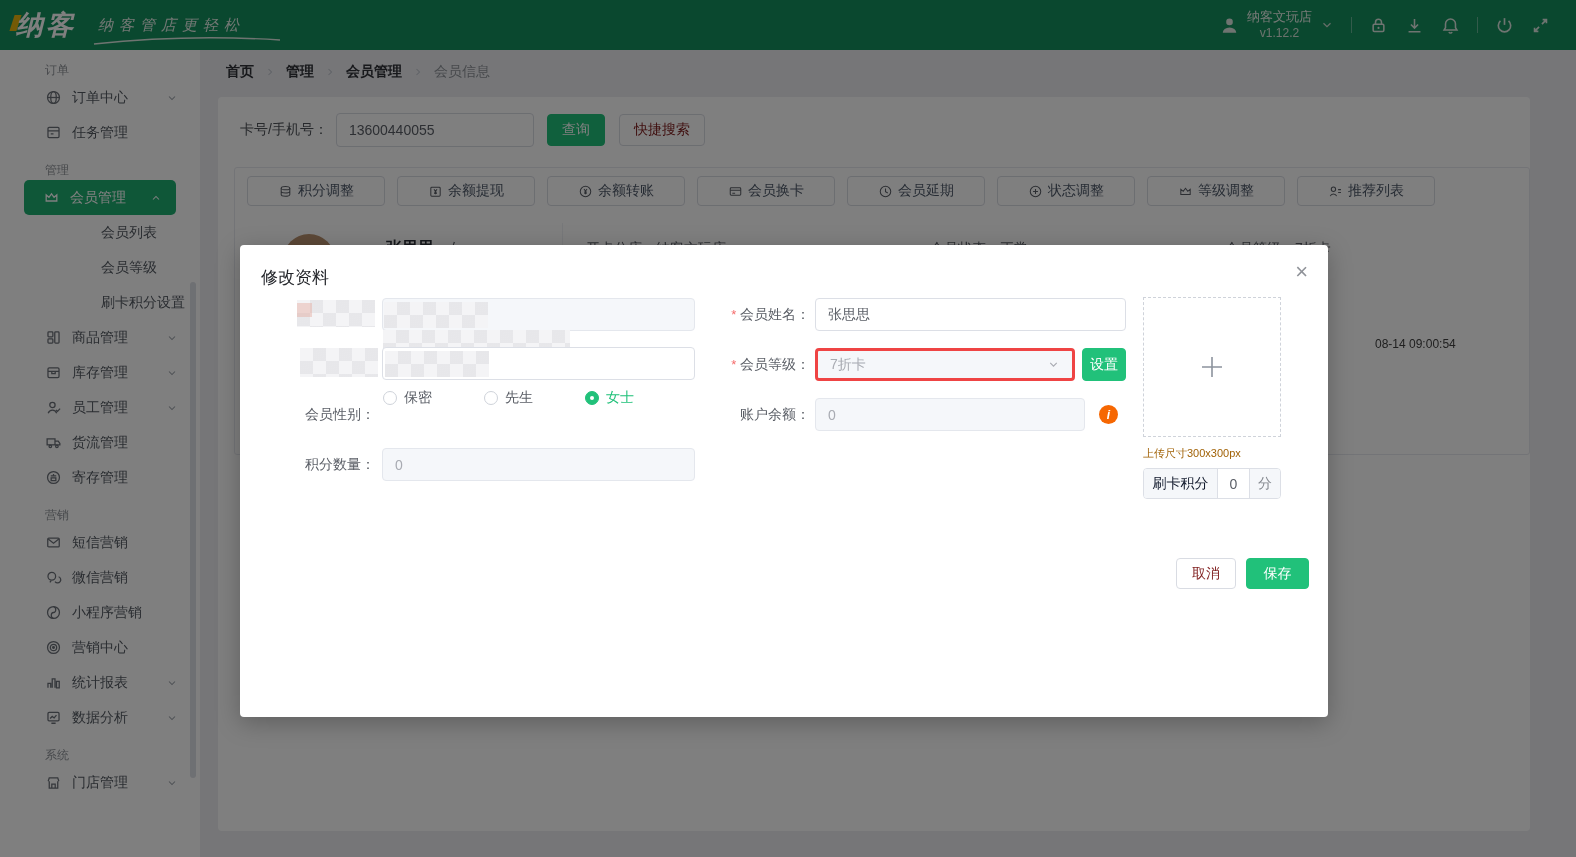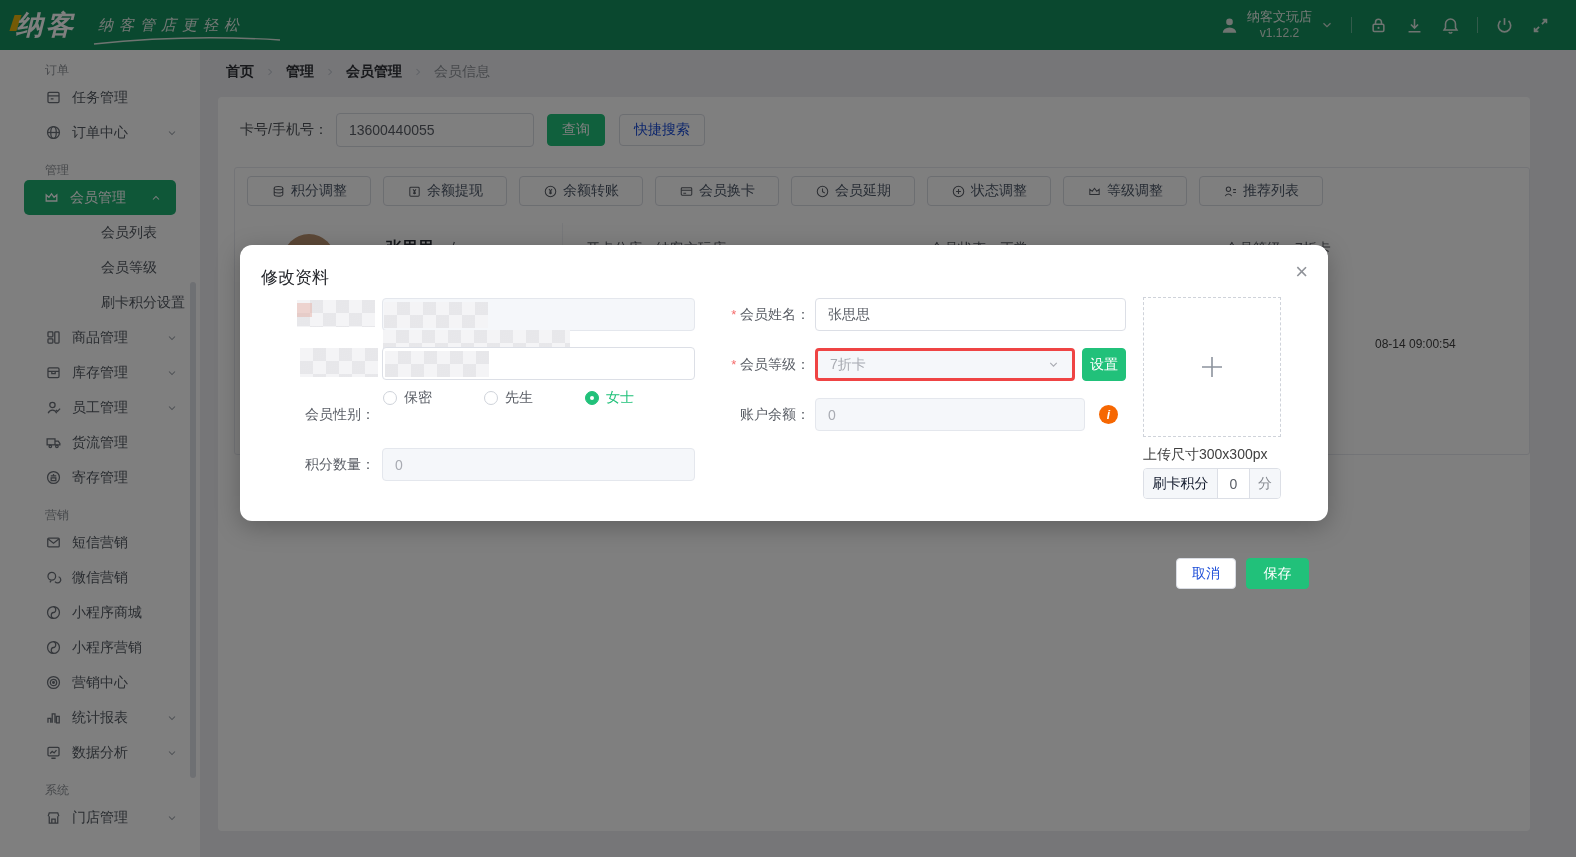--- a/index.html
+++ b/index.html
@@ -39,39 +39,39 @@
   .crumbs{position:absolute;left:226px;top:63px;display:flex;align-items:center;gap:10px;font-size:14px;}
   .crumb{font-weight:bold;color:#303238;}
   .crumb.last{font-weight:normal;color:#8f9399;}
   .crumb-sep{color:#c0c4cc;display:flex;}
   .card{position:absolute;left:218px;top:97px;width:1312px;height:734px;background:#fff;border-radius:4px;}
   .search-row{position:absolute;left:22px;top:16px;display:flex;align-items:center;}
   .search-label{font-size:14px;color:#4e5258;}
   .search-input{width:198px;height:32px;margin-left:8px;border:1px solid #d9dce3;border-radius:4px;padding:16px 12px;font-size:14px;color:#5a5e66;outline:none;background:#fff;}
   .btn{height:32px;border-radius:4px;font-size:14px;display:inline-flex;align-items:center;justify-content:center;cursor:pointer;border:1px solid transparent;}
   .btn-green{background:#21c17a;color:#fff;border-color:#21c17a;}
-  .btn-plain{background:#fff;color:#1d4ed8;border-color:#d9dce3;}
+  .btn-plain{background:#fff;color:#7f1d1d;border-color:#d9dce3;}
   .q-btn{width:58px;margin-left:13px;}
   .quick-btn{width:86px;margin-left:14px;}
   .info-box{position:absolute;left:16px;top:70px;width:1296px;height:288px;border:1px solid #e7e9ee;border-radius:3px;}
   .tool-row{position:absolute;left:12px;top:8px;display:flex;gap:12px;}
-  .tool-btn{height:30px;padding:0 23px;border:1px solid #d9dce3;border-radius:4px;background:#fff;color:#4e5969;font-size:14px;display:inline-flex;align-items:center;gap:5px;cursor:pointer;}
+  .tool-btn{height:30px;padding:0 30px;border:1px solid #d9dce3;border-radius:4px;background:#fff;color:#4e5969;font-size:14px;display:inline-flex;align-items:center;gap:5px;cursor:pointer;}
   .tool-btn .ic{width:15px;height:15px;display:flex;color:#5a5e66;}
   .avatar{position:absolute;left:48px;top:66px;width:52px;height:52px;border-radius:50%;background:#b9916e;}
   .m-name{position:absolute;left:151px;top:70px;font-size:16px;font-weight:bold;color:#2d3138;}
   .m-gender{position:absolute;left:213px;top:72px;font-size:14px;color:#5a5e66;}
   .m-div{position:absolute;left:327px;top:55px;width:1px;height:232px;background:#eef0f4;}
   .m-store{position:absolute;left:351px;top:72px;font-size:14px;color:#5a5e66;}
   .m-status{position:absolute;left:695px;top:72px;font-size:14px;color:#5a5e66;}
   .m-level{position:absolute;left:990px;top:72px;font-size:14px;color:#5a5e66;}
   .m-date{position:absolute;left:1140px;top:169px;font-size:12px;color:#404040;}
 
   
   .overlay{position:absolute;inset:0;background:rgba(0,0,0,.5);z-index:10;}
-  .modal{position:absolute;left:240px;top:245px;width:1088px;height:276px;background:#fff;border-radius:12px;z-index:20;box-shadow:0 6px 24px rgba(0,0,0,.25);}
+  .modal{position:absolute;left:240px;top:245px;width:1088px;height:472px;background:#fff;border-radius:4px;z-index:20;box-shadow:0 6px 24px rgba(0,0,0,.25);}
   .modal-title{position:absolute;left:21px;top:21px;font-size:17px;color:#24262b;font-weight:500;}
   .modal-close{position:absolute;right:20px;top:16px;font-size:22px;color:#909399;cursor:pointer;line-height:1;}
   .f-label{position:absolute;font-size:14px;color:#5a5e66;text-align:right;}
   .req::before{content:"* ";color:#f56c6c;font-size:13px;}
   .inp{position:absolute;height:33px;border:1px solid #dcdfe6;border-radius:4px;background:#fff;font-size:14px;color:#5a5e66;padding:0 12px;outline:none;}
   .inp.dis{background:#f5f7fa;border-color:#e4e7ed;color:#a8abb2;}
   .mosaic{background-color:#f4f4f6;background-image:
      linear-gradient(45deg, rgba(120,120,130,.10) 25%, transparent 25%, transparent 75%, rgba(120,120,130,.10) 75%),
      linear-gradient(45deg, rgba(120,120,130,.10) 25%, transparent 25%, transparent 75%, rgba(120,120,130,.10) 75%);
      background-size:26px 26px;background-position:0 0,13px 13px;}
@@ -80,21 +80,21 @@
   .sel-box .chev2{margin-left:auto;color:#a8abb2;display:flex;}
   .radio-row{position:absolute;display:flex;align-items:center;gap:0;}
   .radio-opt{display:flex;align-items:center;margin-right:52px;cursor:pointer;}
   .radio{width:14px;height:14px;border-radius:50%;border:1px solid #cfd3da;background:#fff;position:relative;}
   .radio.sel{background:#21c17a;border-color:#21c17a;}
   .radio.sel::after{content:"";position:absolute;left:4px;top:4px;width:4px;height:4px;border-radius:50%;background:#fff;}
   .radio-lbl{margin-left:7px;font-size:14px;color:#5a5e66;}
   .radio-lbl.green{color:#21c17a;}
   .info-i{position:absolute;width:19px;height:19px;border-radius:50%;background:#f66702;color:#fff;font-size:12px;font-style:italic;font-weight:bold;display:flex;align-items:center;justify-content:center;cursor:pointer;}
   .upload{position:absolute;left:903px;top:52px;width:138px;height:140px;border:1px dashed #cfd3da;background:#fff;display:flex;align-items:center;justify-content:center;cursor:pointer;color:#8c939d;}
-  .up-hint{position:absolute;left:903px;top:201px;font-size:14px;color:#404040;}
+  .up-hint{position:absolute;left:903px;top:201px;font-size:11px;color:#a16207;}
   .swipe{position:absolute;left:903px;top:223px;height:31px;display:flex;border:1px solid #dcdfe6;border-radius:4px;overflow:hidden;}
   .swipe-pre{width:74px;background:#f5f7fa;border-right:1px solid #dcdfe6;display:flex;align-items:center;justify-content:center;font-size:14px;color:#0f172a;}
   .swipe-val{width:31px;border:none;outline:none;text-align:center;font-size:14px;color:#5a5e66;background:#fff;}
   .swipe-suf{width:31px;background:#f5f7fa;border-left:1px solid #dcdfe6;display:flex;align-items:center;justify-content:center;font-size:14px;color:#83878e;}
   .m-cancel{position:absolute;left:936px;top:313px;width:60px;height:31px;}
   .m-save{position:absolute;left:1006px;top:313px;width:63px;height:31px;}
   .ic svg{display:block;width:100%;height:100%;}
 </style>
 </head>
 <body>
@@ -163,40 +163,40 @@
           </svg>
       </span>
     </div>
   </div>
 
   <div class="sidebar">
     <div class="sec-label">订单</div>
     <div class="s-item">
       <span class="ic">
           <svg viewBox="0 0 16 16" stroke="currentColor" stroke-width="1.2" fill="none">
-            <rect x="2.8" y="3.2" width="10.4" height="9.6" rx="1"></rect>
-            <path d="M2.8 6.4 H13.2 M5.4 9.3 H8"></path>
-          </svg>
-        </span>
-      <span class="lbl">任务管理</span>
-    </div>
-    <div class="s-item">
-      <span class="ic">
-          <svg viewBox="0 0 16 16" stroke="currentColor" stroke-width="1.2" fill="none">
             <circle cx="8" cy="8" r="5.6"></circle>
             <path d="M2.4 8 H13.6"></path>
             <ellipse cx="8" cy="8" rx="2.6" ry="5.6"></ellipse>
           </svg>
         </span>
       <span class="lbl">订单中心</span>
       <span class="chev">
           <svg width="12" height="12" viewBox="0 0 16 16">
             <path d="M4 6 L8 10 L12 6" stroke="currentColor" stroke-width="1.4" fill="none"></path>
           </svg>
         </span>
+    </div>
+    <div class="s-item">
+      <span class="ic">
+          <svg viewBox="0 0 16 16" stroke="currentColor" stroke-width="1.2" fill="none">
+            <rect x="2.8" y="3.2" width="10.4" height="9.6" rx="1"></rect>
+            <path d="M2.8 6.4 H13.2 M5.4 9.3 H8"></path>
+          </svg>
+        </span>
+      <span class="lbl">任务管理</span>
     </div>
 
     <div class="sec-label">管理</div>
     <div class="s-item active">
       <span class="ic">
           <svg viewBox="0 0 16 16" stroke="currentColor" stroke-width="1.2" fill="none">
             <path d="M3 11.3 V5.6 l2.6 2.2 L8 4.6 l2.4 3.2 L13 5.6 v5.7 Z"></path>
           </svg>
         </span>
       <span class="lbl">会员管理</span>
@@ -284,29 +284,20 @@
       <span class="lbl">短信营销</span>
     </div>
     <div class="s-item">
       <span class="ic">
           <svg viewBox="0 0 16 16" stroke="currentColor" stroke-width="1.2" fill="none">
             <circle cx="6.4" cy="6.8" r="3.6"></circle>
             <path d="M9.4 11.9 a3 3 0 1 0 3.4 -4.6 M4.6 12.6 l1.2 -1.6"></path>
           </svg>
         </span>
       <span class="lbl">微信营销</span>
-    </div>
-    <div class="s-item">
-      <span class="ic">
-          <svg viewBox="0 0 16 16" stroke="currentColor" stroke-width="1.2" fill="none">
-            <circle cx="8" cy="8" r="5.6"></circle>
-            <path d="M8 2.6 c2.8 0 2.8 5.4 0 5.4 s-2.8 5.4 0 5.4"></path>
-          </svg>
-        </span>
-      <span class="lbl">小程序商城</span>
     </div>
     <div class="s-item">
       <span class="ic">
           <svg viewBox="0 0 16 16" stroke="currentColor" stroke-width="1.2" fill="none">
             <circle cx="8" cy="8" r="5.6"></circle>
             <path d="M8 2.6 c2.8 0 2.8 5.4 0 5.4 s-2.8 5.4 0 5.4"></path>
           </svg>
         </span>
       <span class="lbl">小程序营销</span>
     </div>

